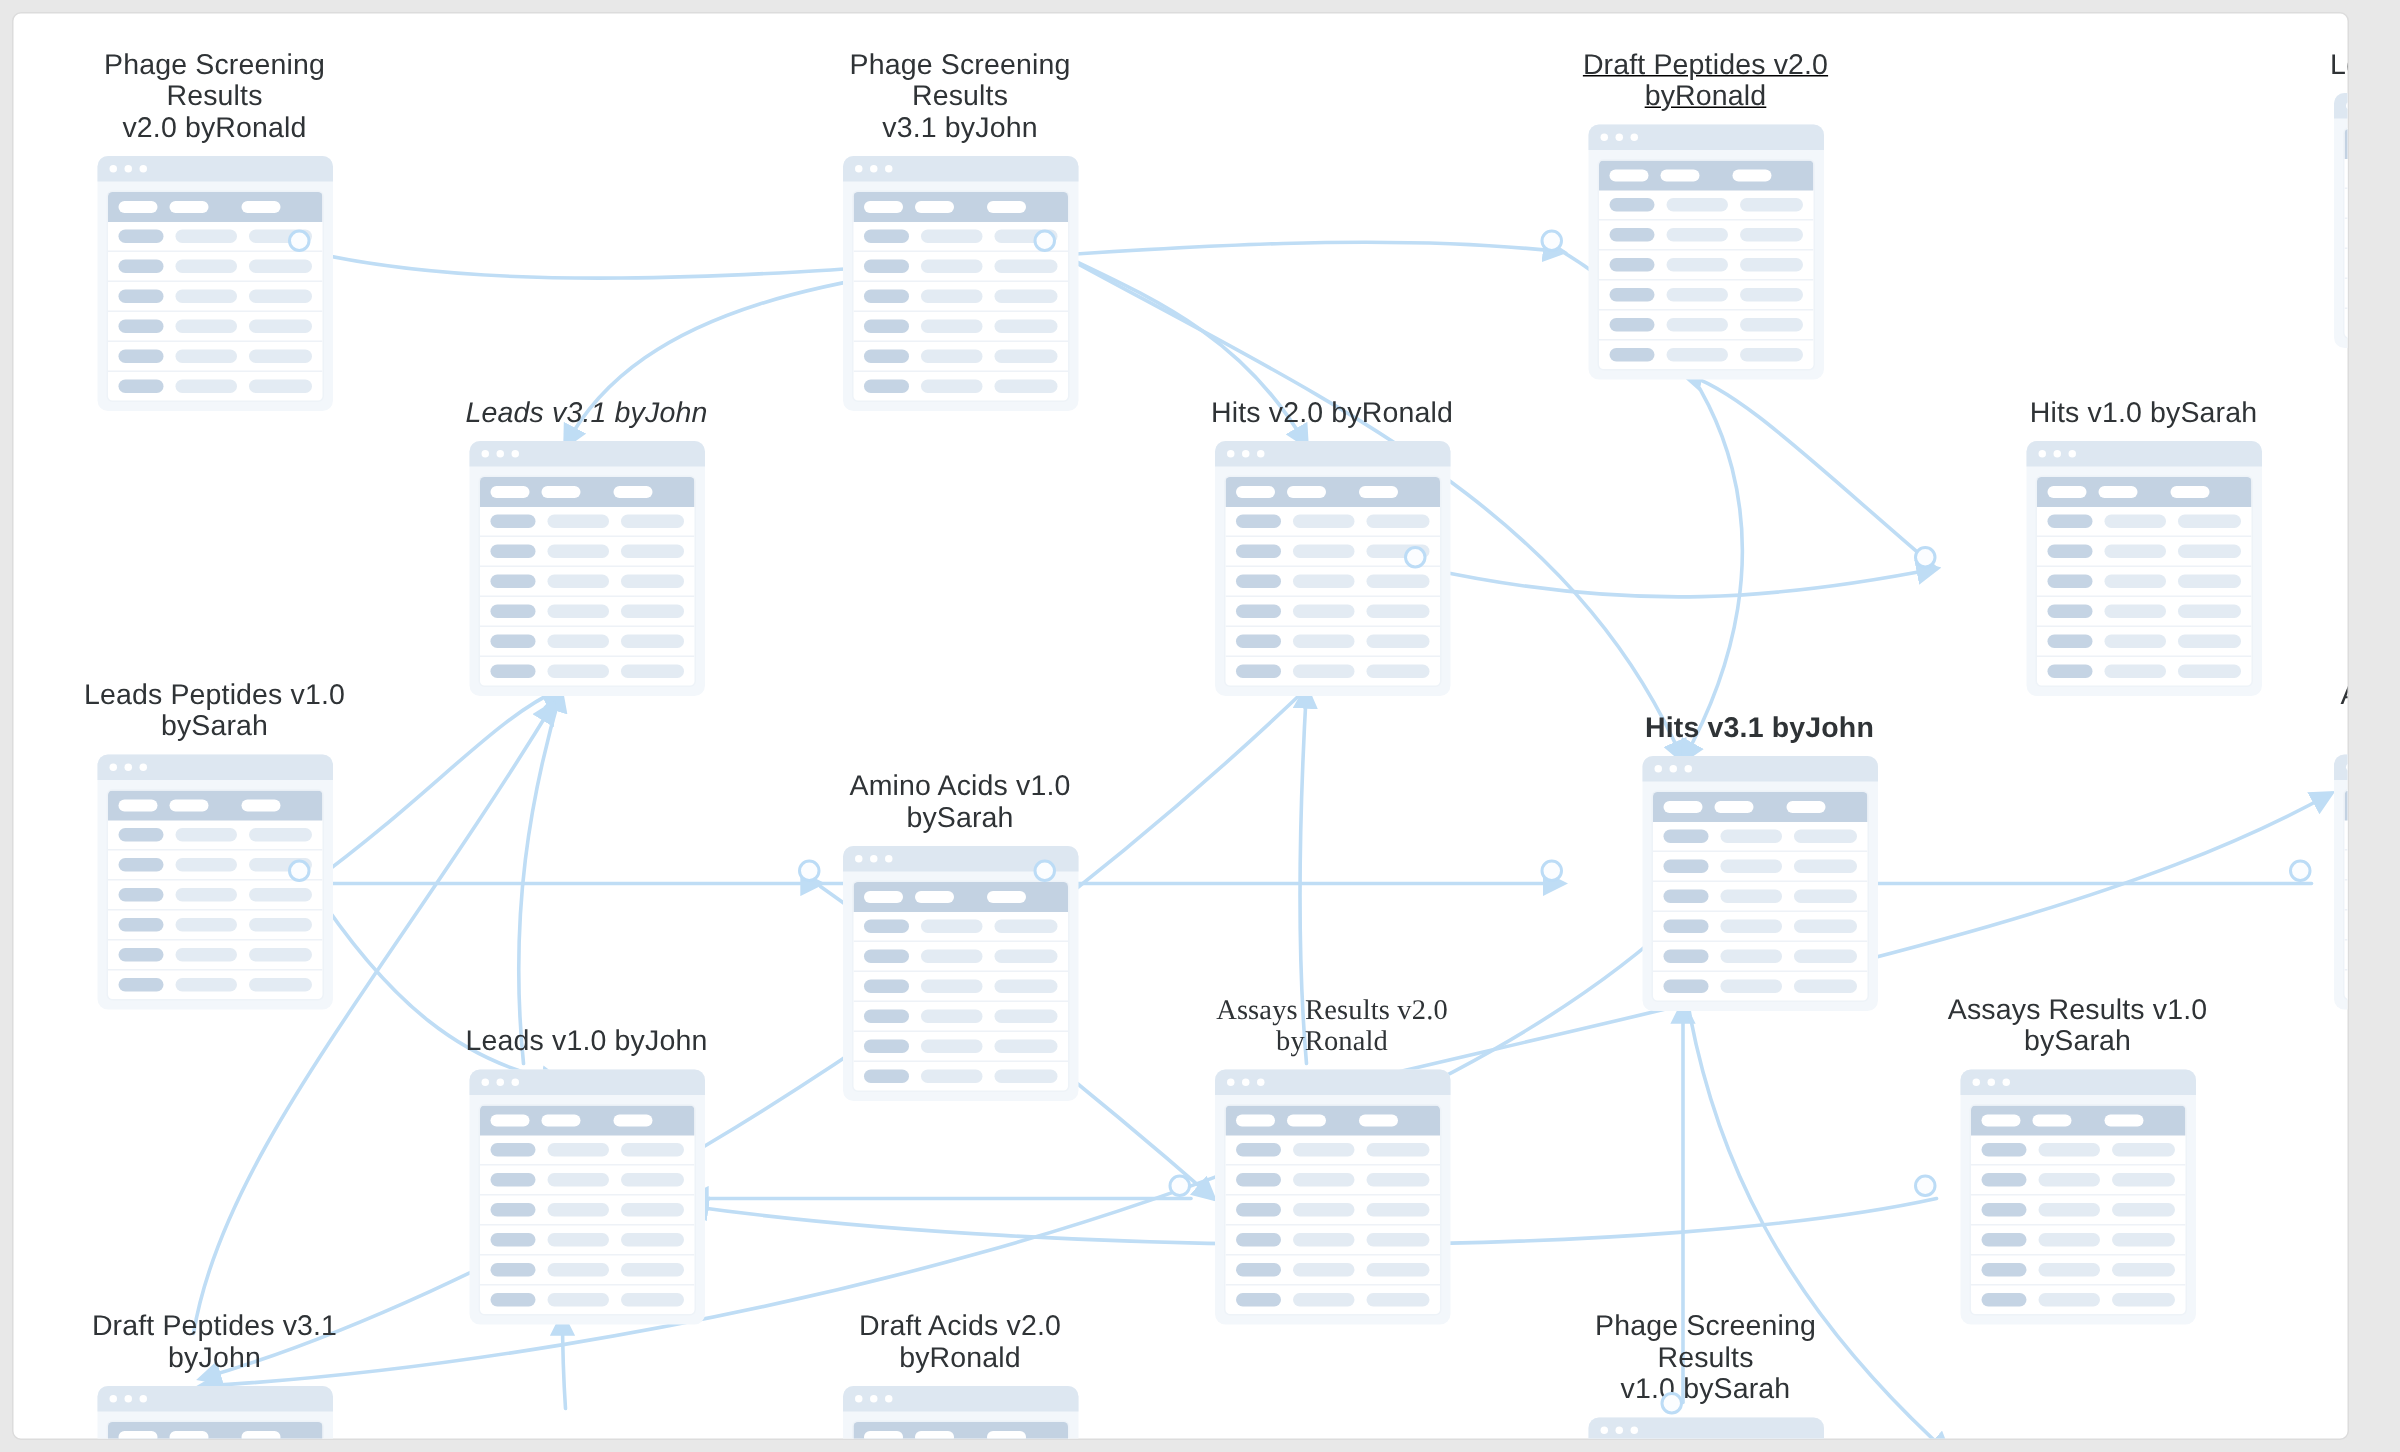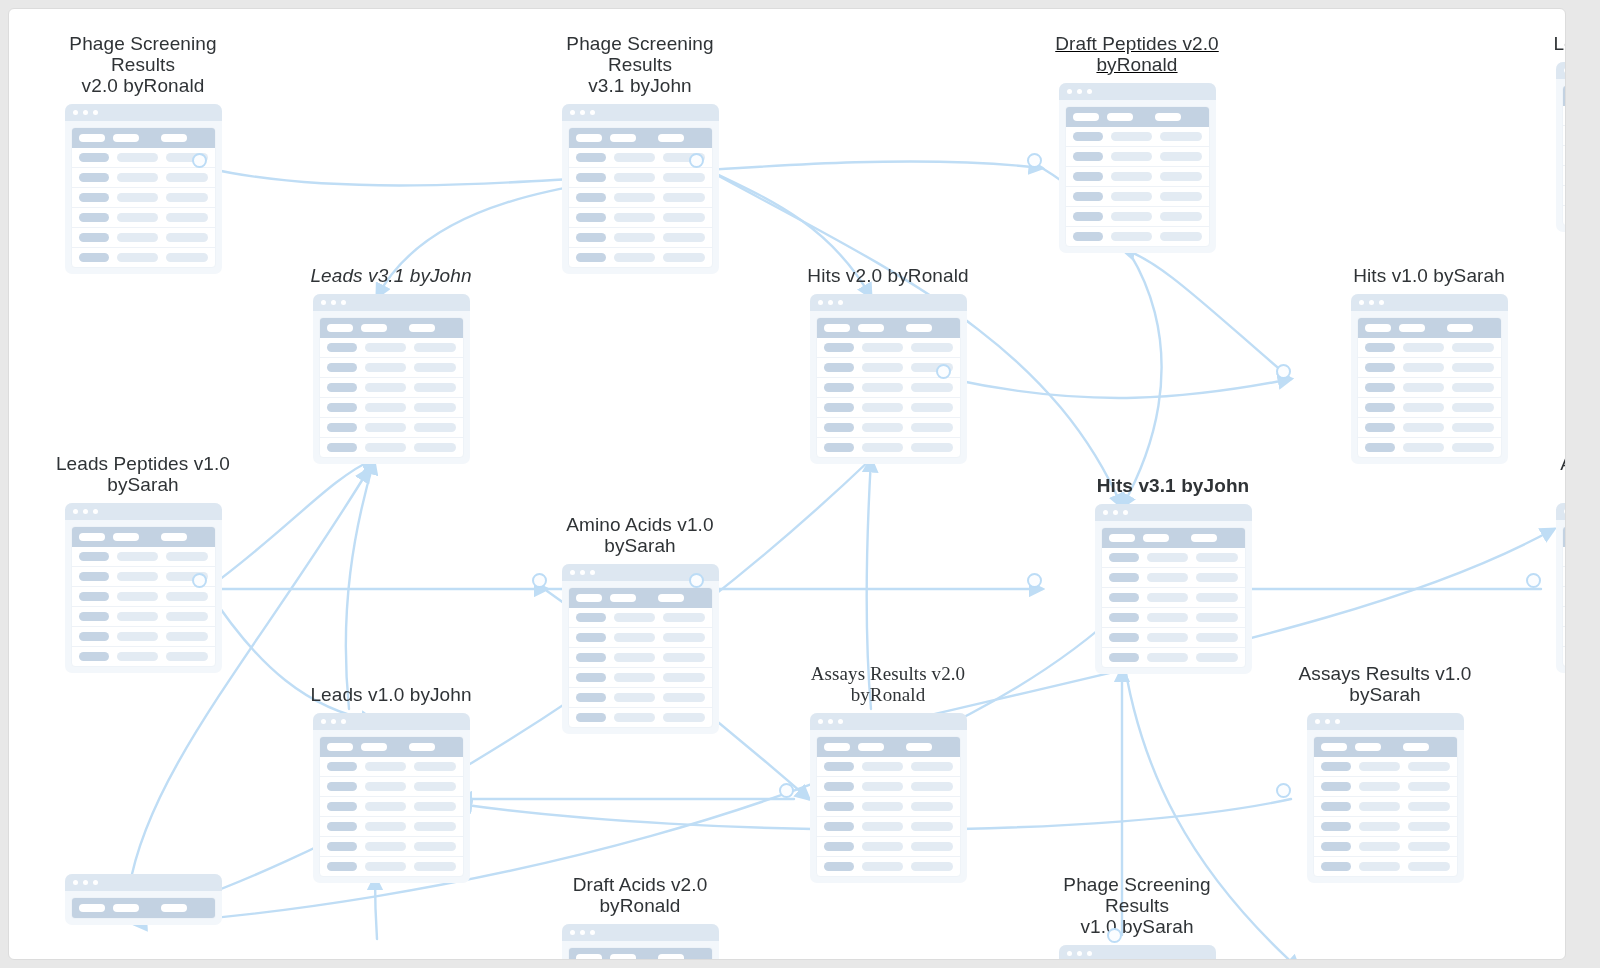--- a/index.html
+++ b/index.html
@@ -765,20 +765,22 @@
               </div>
               <div class="trow">
                 <span class="cell c1"></span>
                 <span class="cell c2"></span>
                 <span class="cell c3"></span>
               </div>
             </div>
           </div>
         </div>
         <div class="node" style="left: 34px; top: 865px;">
+          <div class="node-label">Draft Peptides v3.1
+byJohn</div>
           <div class="card">
             <div class="card-titlebar">
               <span class="dot"></span>
               <span class="dot"></span>
               <span class="dot"></span>
             </div>
             <div class="card-body">
               <div class="trow thead">
                 <span class="cell c1"></span>
                 <span class="cell c2"></span>

